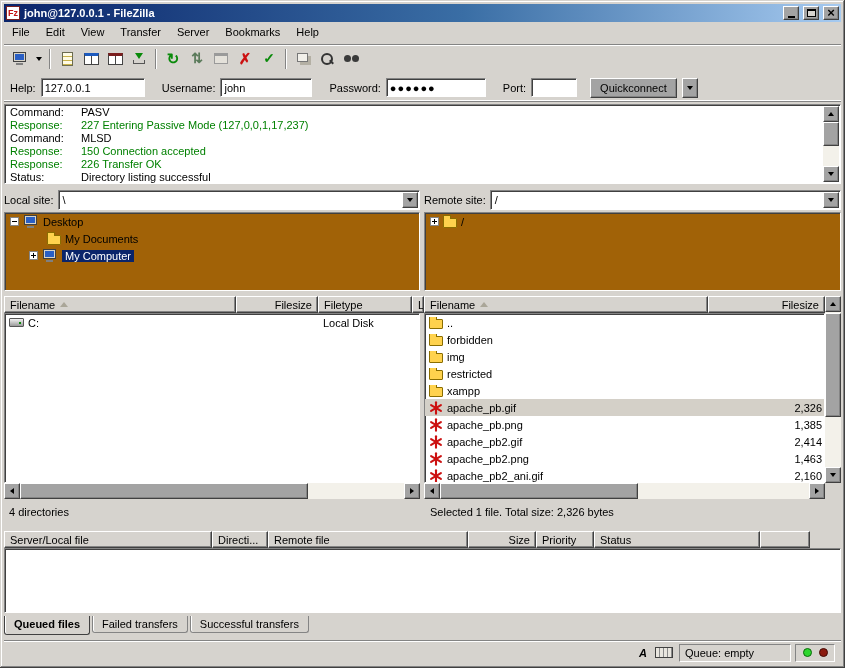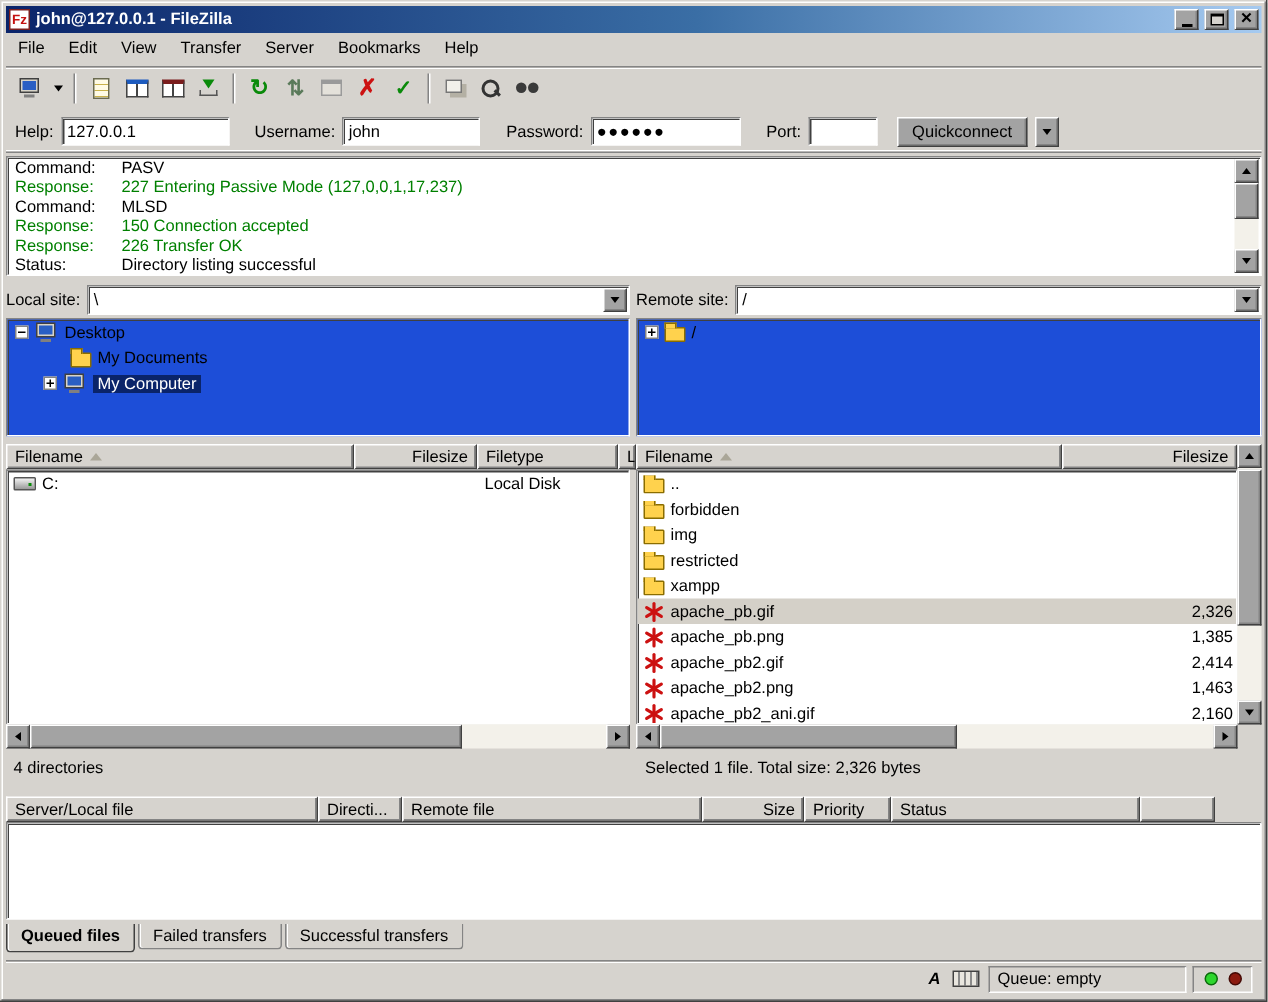--- a/index.html
+++ b/index.html
@@ -50,21 +50,21 @@
   .ic-bino { width:15px; height:8px; position:relative; }
   .ic-bino::before, .ic-bino::after { content:""; position:absolute; top:0; width:7px; height:7px; background:#3a3a3a; border-radius:50%; }
   .ic-bino::before { left:0; } .ic-bino::after { right:0; }
 
   
   #quickbar { left:4px; top:74px; width:837px; height:28px; display:flex; align-items:center; gap:5px; padding-left:6px;
               border-bottom:1px solid #848484; box-shadow: inset 0 -1px 0 #fff; }
   #quickbar label { margin-left:12px; }
   #quickbar input { height:19px; border:1px solid; border-color:#848484 #fff #fff #848484; box-shadow: inset 1px 1px 0 #404040;
                     font-family:"Liberation Sans",sans-serif; font-size:11px; padding:0 3px; background:#fff; }
-  #qc-host { width:112px; } #qc-user { width:92px; } #qc-pass { width:100px; letter-spacing:1px; } #qc-port { width:46px; }
+  #qc-host { width:104px; } #qc-user { width:92px; } #qc-pass { width:100px; letter-spacing:1px; } #qc-port { width:46px; }
   #qcbtn { height:20px; padding:0 9px; font-family:"Liberation Sans",sans-serif; font-size:11px; margin-left:8px; }
   .ddbtn { width:16px; height:20px; display:flex; align-items:center; justify-content:center; }
 
   
   #log { left:4px; top:104px; width:837px; height:80px; background:#fff; border:1px solid; border-color:#848484 #fff #fff #848484;
          box-shadow: inset 1px 1px 0 #404040; overflow:hidden; }
   .logline { display:flex; height:13px; line-height:13px; white-space:nowrap; }
   .loglabel { width:76px; flex:0 0 auto; padding-left:5px; }
   .green { color:#008000; }
   #log-vsb { position:absolute; right:1px; top:1px; width:16px; height:76px; background:#f3f1ea; }
@@ -81,21 +81,21 @@
 
   
   #siterow-l { left:4px; top:190px; width:416px; height:20px; display:flex; align-items:center; gap:4px; }
   #siterow-r { left:424px; top:190px; width:417px; height:20px; display:flex; align-items:center; gap:4px; }
   .combo { flex:1; height:20px; display:flex; align-items:center; background:#fff; border:1px solid; border-color:#848484 #fff #fff #848484;
            box-shadow: inset 1px 1px 0 #404040; padding-left:4px; }
   .combo .val { flex:1; }
   .combo .ddbtn { height:16px; margin-right:1px; }
 
   
-  .tree { background:#1d4ed8; border:1px solid; border-color:#848484 #fff #fff #848484; box-shadow: inset 1px 1px 0 #404040; overflow:hidden; }
+  .tree { background:#a16207; border:1px solid; border-color:#848484 #fff #fff #848484; box-shadow: inset 1px 1px 0 #404040; overflow:hidden; }
   #ltree { left:4px; top:212px; width:416px; height:79px; }
   #rtree { left:424px; top:212px; width:417px; height:79px; }
   .trow { height:17px; display:flex; align-items:center; gap:4px; padding-left:5px; }
   .sel-label { background:#0a246a; color:#fff; padding:0 3px; }
   .exbox { width:9px; height:9px; background:#fff; border:1px solid #848484; position:relative; flex:0 0 auto; }
   .exbox::before { content:""; position:absolute; left:1px; top:3px; width:5px; height:1px; background:#000; }
   .exbox.plus::after { content:""; position:absolute; left:3px; top:1px; width:1px; height:5px; background:#000; }
   .treeico { flex:0 0 auto; }
   .folder { width:14px; height:10px; background:#ffd24d; border:1px solid #8a6d00; border-radius:1px; position:relative; flex:0 0 auto; margin-top:2px; }
   .folder::before { content:""; position:absolute; top:-4px; left:-1px; width:6px; height:3px; background:#ffd24d; border:1px solid #8a6d00; border-bottom:none; }
@@ -139,21 +139,21 @@
 
   
   #statusbar { left:4px; top:640px; width:837px; height:24px; display:flex; align-items:center; justify-content:flex-end; gap:4px;
                padding:2px 6px 2px 4px; border-top:1px solid #848484; box-shadow: inset 0 1px 0 #fff; }
   .sbico { height:16px; display:flex; align-items:center; justify-content:center; padding:0 2px; }
   .g-ascii::before { content:"A"; font-weight:bold; font-size:11px; font-style:italic; }
   .ic-kbd { width:18px; height:11px; border:1px solid #404040; background:#e9e6df;
             background-image:repeating-linear-gradient(to right, transparent 0 3px, #8a8a8a 3px 4px); }
   .panel { height:18px; display:flex; align-items:center; padding:0 5px; background:#d6d3ce;
            border:1px solid; border-color:#848484 #fff #fff #848484; }
-  #qpanel { width:132px; }
+  #qpanel { width:112px; }
   #ledpanel { width:40px; justify-content:center; gap:7px; }
   .led { width:9px; height:9px; border-radius:50%; }
   .led.g { background:#2ed62e; border:1px solid #0a6a0a; }
   .led.r { background:#8b1a0f; border:1px solid #450a05; }
 </style>
 </head>
 <body>
 
 <svg width="0" height="0" style="position:absolute">
   <defs>

